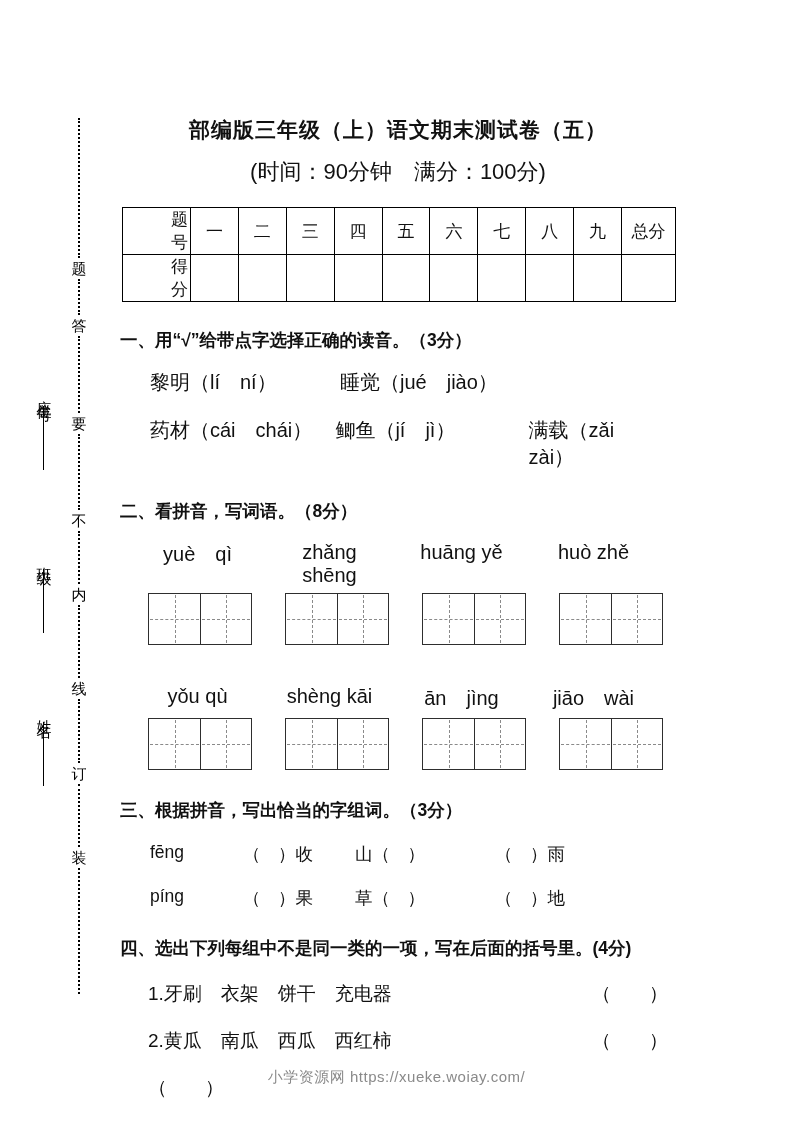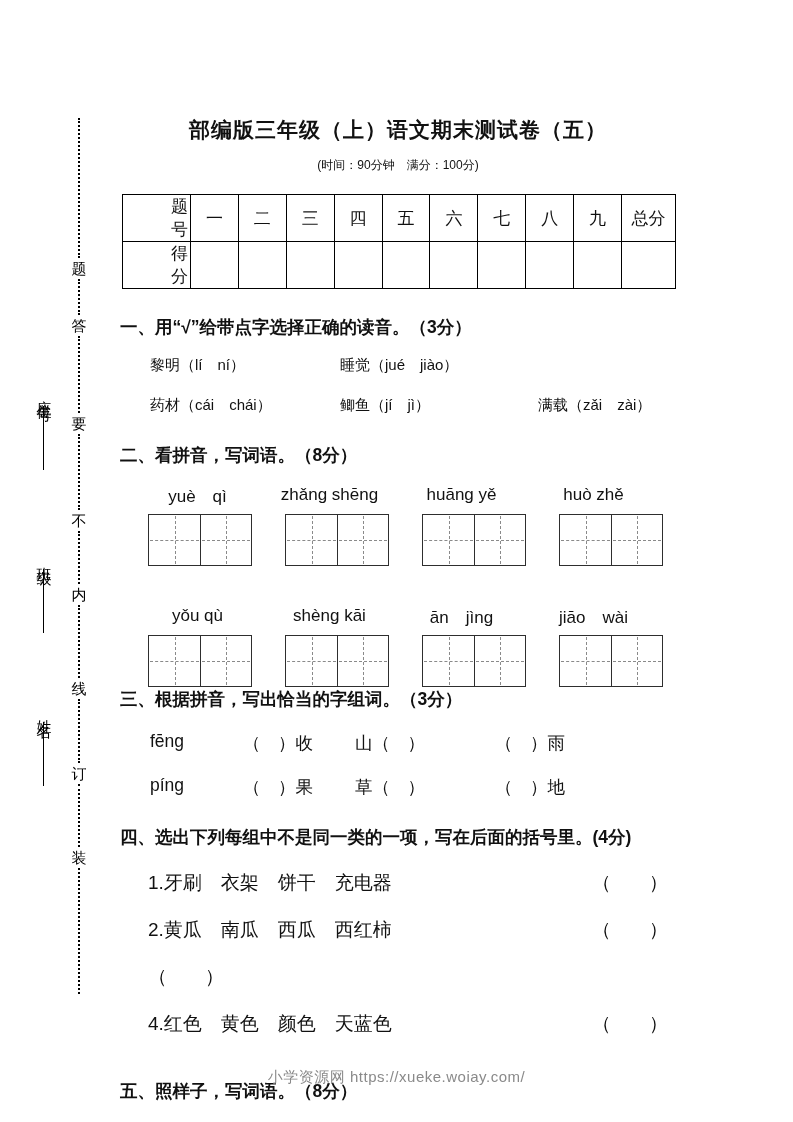--- a/index.html
+++ b/index.html
@@ -14,49 +14,49 @@
   .bchar { font-size:15px; line-height:1; padding:3px 0; color:#000; }
 
   .vfield { position:absolute; left:34px; display:flex; flex-direction:column; align-items:center; }
   .vfield-label { writing-mode:vertical-lr; text-orientation:upright; font-size:15px;
                   letter-spacing:4px; color:#000; }
   .vfield-line { width:1px; height:64px; background:#000; margin-top:6px; }
 
   
   .content { position:absolute; left:120px; top:16px; width:556px; }
   .title { font-size:21px; font-weight:700; text-align:center; margin-top:100px; letter-spacing:1px; }
-  .subtitle { font-size:12px; text-align:center; margin-top:13px; }
+  .subtitle { font-size:22px; text-align:center; margin-top:13px; }
 
   .score-table { border-collapse:collapse; margin-top:20px; margin-left:2px; }
   .score-table td { border:1.2px solid #000; height:32px; text-align:center;
                     font-size:17px; padding:0 2px; }
   .score-table td.c0 { width:62px;padding-left:48px; }
   .score-table td.c  { width:48px; }
   .score-table td.cl { width:54px; }
 
   .heading { font-weight:700; font-size:17.5px; margin-top:26px; }
 
-  .s1-row { display:flex; padding-left:30px; margin-top:17px; font-size:15px; }
+  .s1-row { display:flex; padding-left:30px; margin-top:17px; font-size:20px; }
   .w190 { display:inline-block; width:190px; }
   .w198 { display:inline-block; width:198px; }
 
-  .pinyin-row { display:flex; padding-left:28px; margin-top:18px; font-size:17px; }
+  .pinyin-row { display:flex; padding-left:28px; margin-top:18px; font-size:20px; }
   .pinyin-row.second { margin-top:40px; }
   .pinyin-label { display:inline-block; width:104px; margin-right:33px; text-align:center; }
 
   .grid-row { display:flex; padding-left:28px; margin-top:6px; }
   .tzg { display:flex; border:1.5px solid #2e2e2e; margin-right:33px; background:#fff; }
   .tzg-cell { width:51px; height:50px; position:relative; border-left:1px solid #2e2e2e; }
   .tzg-cell:first-child { border-left:none; }
   .tzg-cell::before { content:""; position:absolute; left:1px; right:1px; top:50%;
                       border-top:1px dashed #8a8a8a; }
   .tzg-cell::after  { content:""; position:absolute; top:1px; bottom:1px; left:50%;
                       border-left:1px dashed #8a8a8a; }
 
-  .s3-heading { margin-top:0; }
+  .s3-heading { margin-top:28px; }
   .s3-row { display:flex; padding-left:30px; margin-top:20px; font-size:17.5px; }
   .s3-pinyin { display:inline-block; width:93px; }
   .w112 { display:inline-block; width:112px; }
   .w140 { display:inline-block; width:140px; }
 
   .s4-row { display:flex; justify-content:space-between; width:548px; padding-left:28px;
             margin-top:21px; font-size:19px; }
 
   .footer { position:absolute; left:0; top:1068px; width:100%; text-align:center;
             color:#8a8a8a; font-size:15px; letter-spacing:0.5px; }

